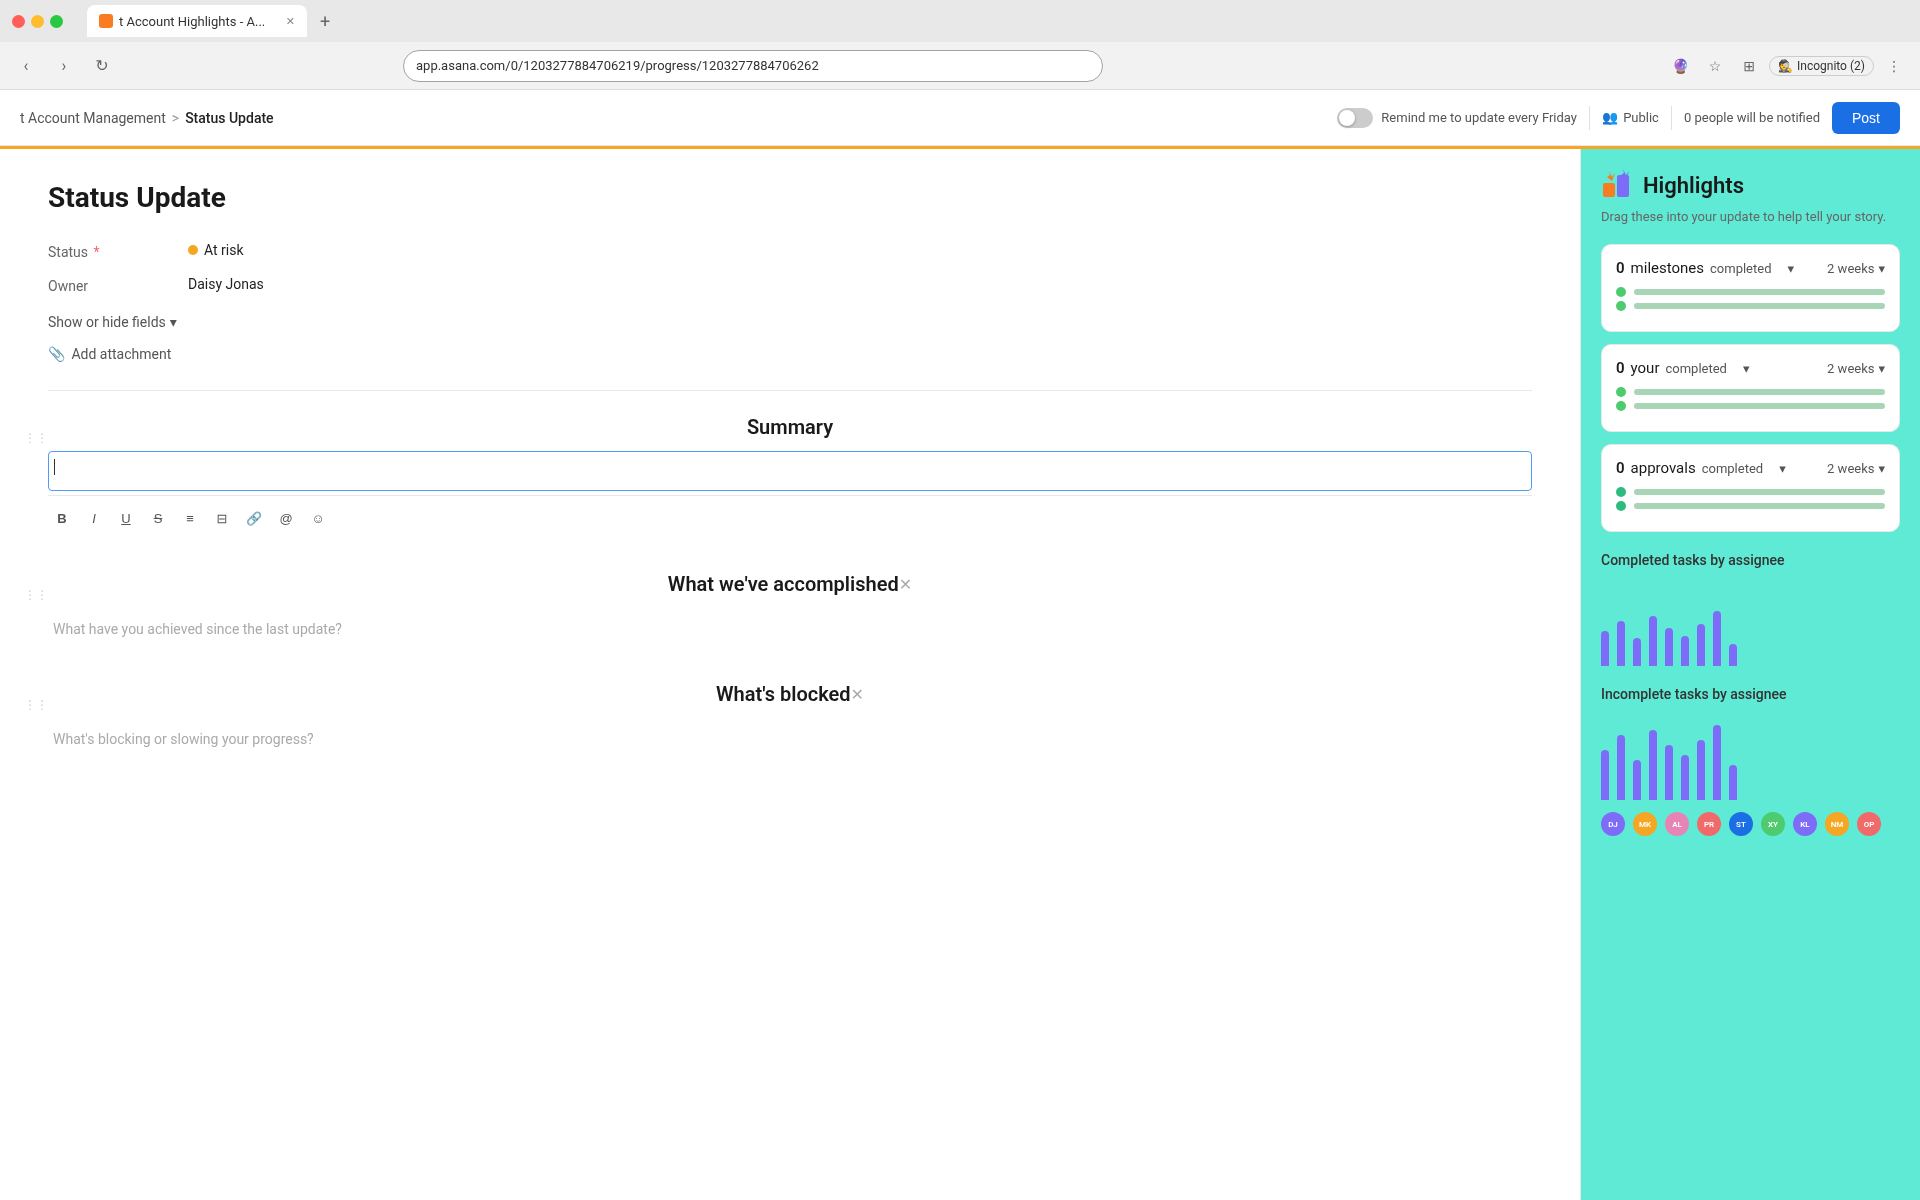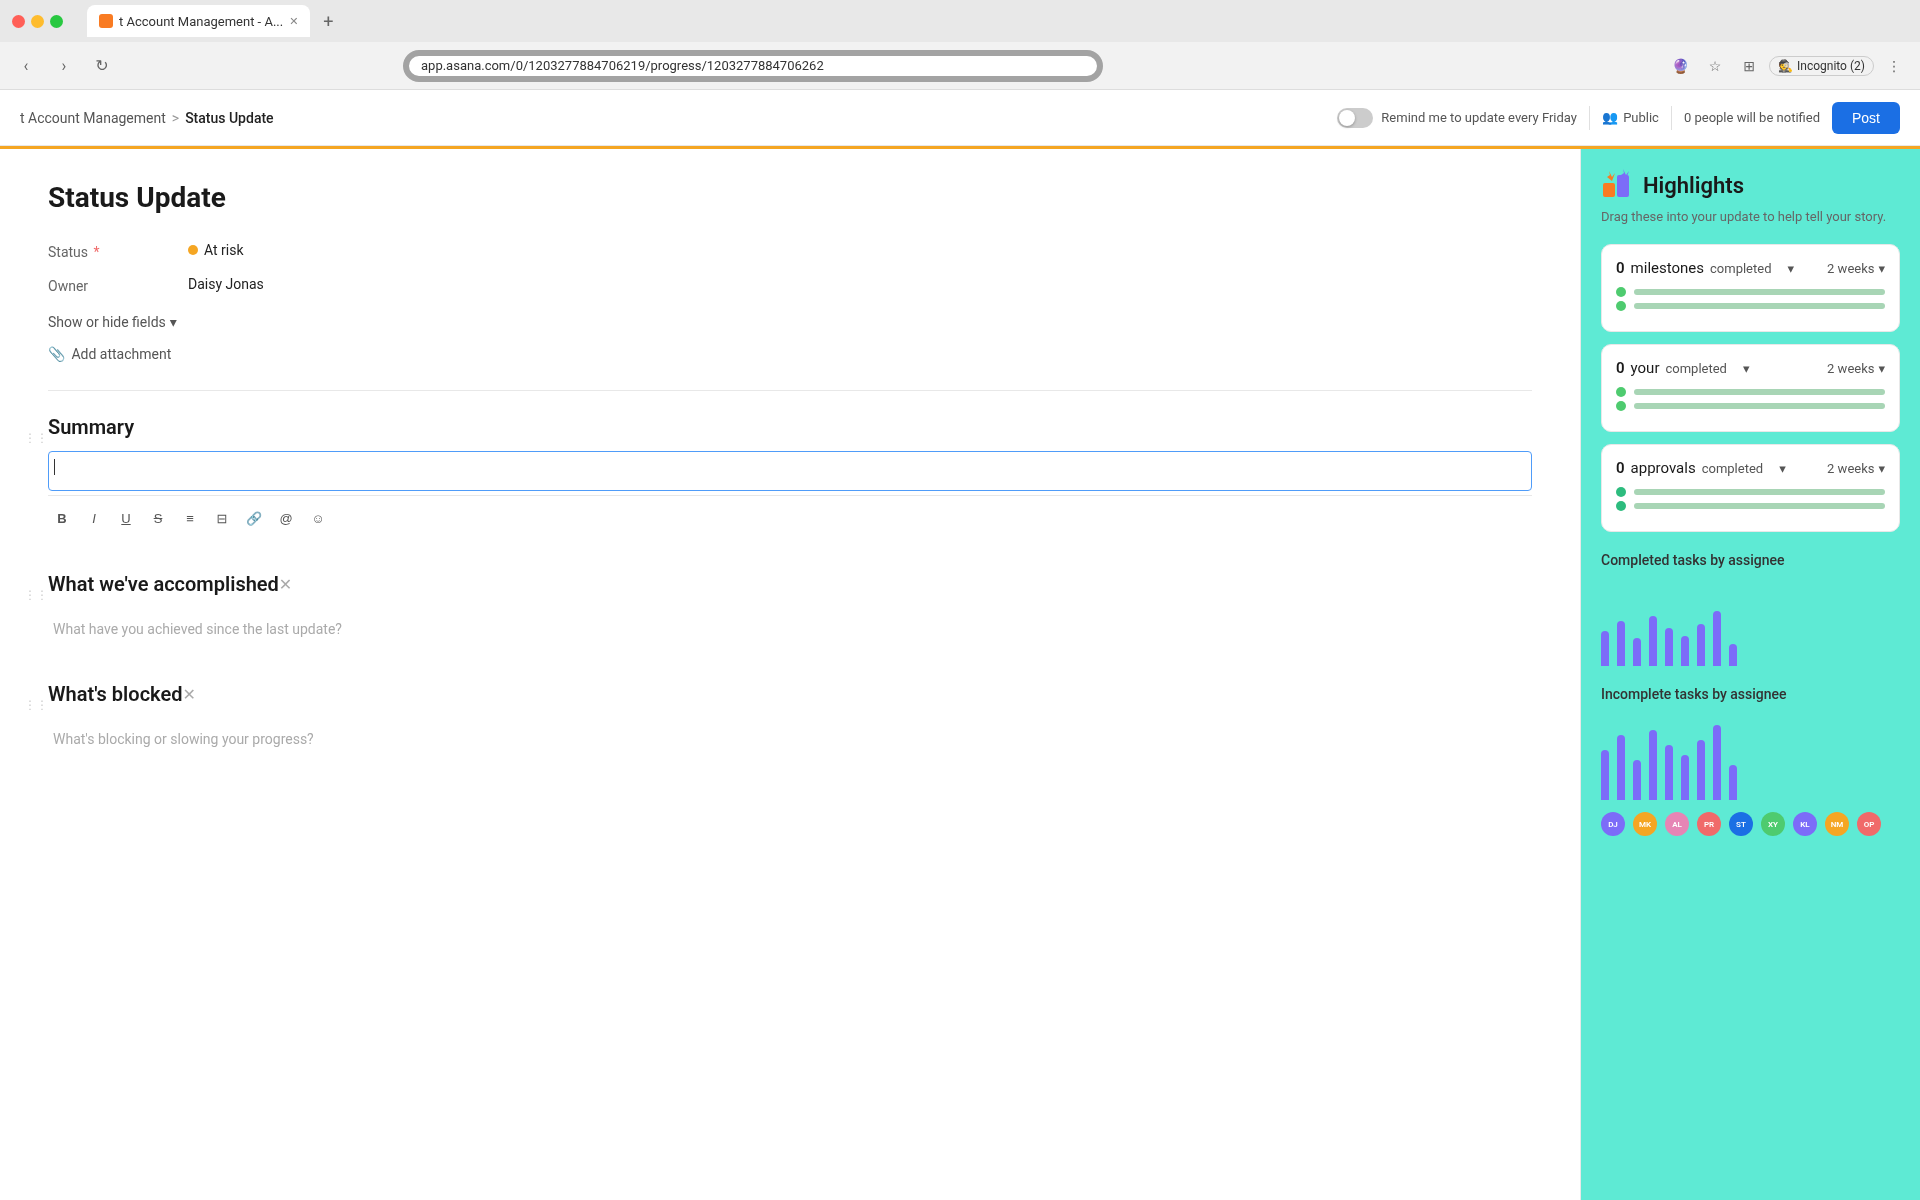--- a/index.html
+++ b/index.html
@@ -13,21 +13,21 @@
     .tl.red { background: #ff5f57; }
     .tl.yellow { background: #febc2e; }
     .tl.green { background: #28c840; }
     .tab-bar { display: flex; align-items: center; margin-left: 16px; flex: 1; }
     .tab { background: white; height: 32px; display: flex; align-items: center; padding: 0 12px; border-radius: 8px 8px 0 0; font-size: 13px; color: #333; gap: 6px; min-width: 220px; }
     .tab-favicon { width: 14px; height: 14px; background: #f97b22; border-radius: 3px; }
     .tab-close { margin-left: auto; color: #888; font-size: 11px; cursor: pointer; }
     .tab-new { width: 28px; height: 28px; display: flex; align-items: center; justify-content: center; color: #666; font-size: 18px; cursor: pointer; margin-left: 4px; }
     .browser-toolbar { background: #f2f2f2; height: 48px; display: flex; align-items: center; padding: 0 12px; gap: 10px; border-bottom: 1px solid #ddd; }
     .nav-btn { width: 28px; height: 28px; display: flex; align-items: center; justify-content: center; color: #666; font-size: 16px; cursor: pointer; border-radius: 4px; }
-    .address-bar { flex: 1; background: white; border: 6px solid #a3a3a3; border-radius: 20px; height: 32px; display: flex; align-items: center; padding: 0 12px; font-size: 13px; color: #333; max-width: 700px; margin: 0 auto; }
+    .address-bar { flex: 1; background: white; border: 1px solid #a3a3a3; border-radius: 20px; height: 32px; display: flex; align-items: center; padding: 0 12px; font-size: 13px; color: #333; max-width: 700px; margin: 0 auto; }
     .toolbar-icons { display: flex; gap: 6px; align-items: center; margin-left: auto; }
     .toolbar-icon { width: 28px; height: 28px; display: flex; align-items: center; justify-content: center; color: #666; font-size: 14px; cursor: pointer; border-radius: 4px; }
     .incognito-badge { background: #f2f2f2; border: 1px solid #ccc; border-radius: 12px; padding: 2px 8px; font-size: 12px; color: #333; display: flex; align-items: center; gap: 4px; }
 
     
     .app-layout { display: flex; flex-direction: column; height: calc(1200px - 90px); }
 
     
     .top-nav { background: white; height: 56px; display: flex; align-items: center; padding: 0 20px; border-bottom: 1px solid #e8e8e8; gap: 8px; }
     .breadcrumb { display: flex; align-items: center; gap: 6px; font-size: 14px; color: #333; flex: 1; }
@@ -58,21 +58,21 @@
     .field-required { color: #f06a6a; margin-left: 2px; }
     .field-value { font-size: 14px; color: #222; display: flex; align-items: center; gap: 6px; }
     .status-dot { width: 10px; height: 10px; border-radius: 50%; background: #f5a623; flex-shrink: 0; }
     .show-hide-fields { display: flex; align-items: center; gap: 4px; font-size: 14px; color: #555; cursor: pointer; margin-bottom: 16px; }
     .add-attachment { display: flex; align-items: center; gap: 6px; font-size: 14px; color: #555; cursor: pointer; margin-bottom: 28px; }
     .separator { border: none; border-top: 1px solid #e8e8e8; margin: 8px 0 24px; }
 
     
     .section-block { margin-bottom: 32px; position: relative; }
     .section-drag { position: absolute; left: -24px; top: 16px; color: #ccc; font-size: 12px; cursor: grab; }
-    .section-header { display: flex; align-items: center; justify-content: flex-start; margin-bottom: 12px; margin-top: 20px; }
+    .section-header { display: flex; align-items: center; justify-content: center; margin-bottom: 12px; margin-top: 20px; }
     .section-title { font-size: 20px; font-weight: 600; color: #1a1a1a; }
     .section-close { color: #aaa; cursor: pointer; font-size: 16px; background: none; border: none; }
     .section-placeholder { font-size: 14px; color: #aaa; padding: 8px 0; }
     .toolbar-row { display: flex; gap: 4px; align-items: center; padding: 8px 0; border-top: 1px solid #e8e8e8; margin-top: 4px; }
     .toolbar-btn { width: 28px; height: 28px; display: flex; align-items: center; justify-content: center; border-radius: 4px; cursor: pointer; background: none; border: none; color: #555; font-size: 13px; }
     .text-cursor { display: inline-block; width: 1px; height: 16px; background: #333; animation: blink 1s step-end infinite; vertical-align: middle; margin-left: 1px; }
     @keyframes blink { 0%, 100% { opacity: 1; } 50% { opacity: 0; } }
     .section-content-area { border: 1px solid transparent; border-radius: 4px; padding: 4px; min-height: 40px; }
     .section-content-area.focused { border-color: #4f9cf9; }
 
@@ -121,21 +121,21 @@
 <div class="browser-chrome">
   <div class="browser-titlebar">
     <div class="traffic-lights">
       <div class="tl red"></div>
       <div class="tl yellow"></div>
       <div class="tl green"></div>
     </div>
     <div class="tab-bar">
       <div class="tab">
         <div class="tab-favicon"></div>
-        <span>t Account Management - A...</span>
+        <span>t Account Highlights - A...</span>
         <span class="tab-close">✕</span>
       </div>
       <div class="tab-new">+</div>
     </div>
   </div>
   <div class="browser-toolbar">
     <div class="nav-btn">‹</div>
     <div class="nav-btn">›</div>
     <div class="nav-btn">↻</div>
     <div class="address-bar">

